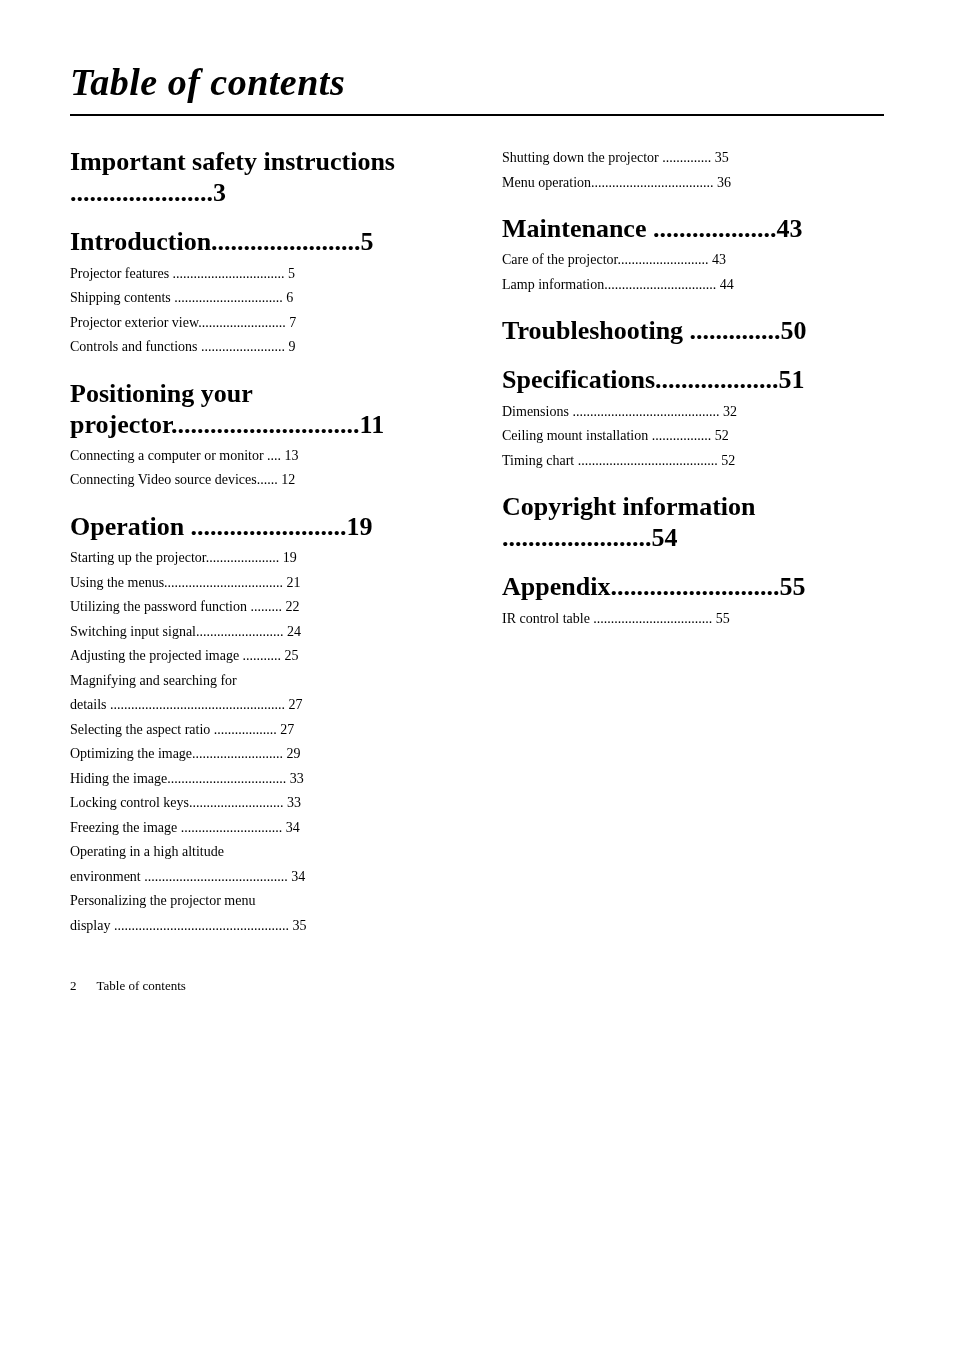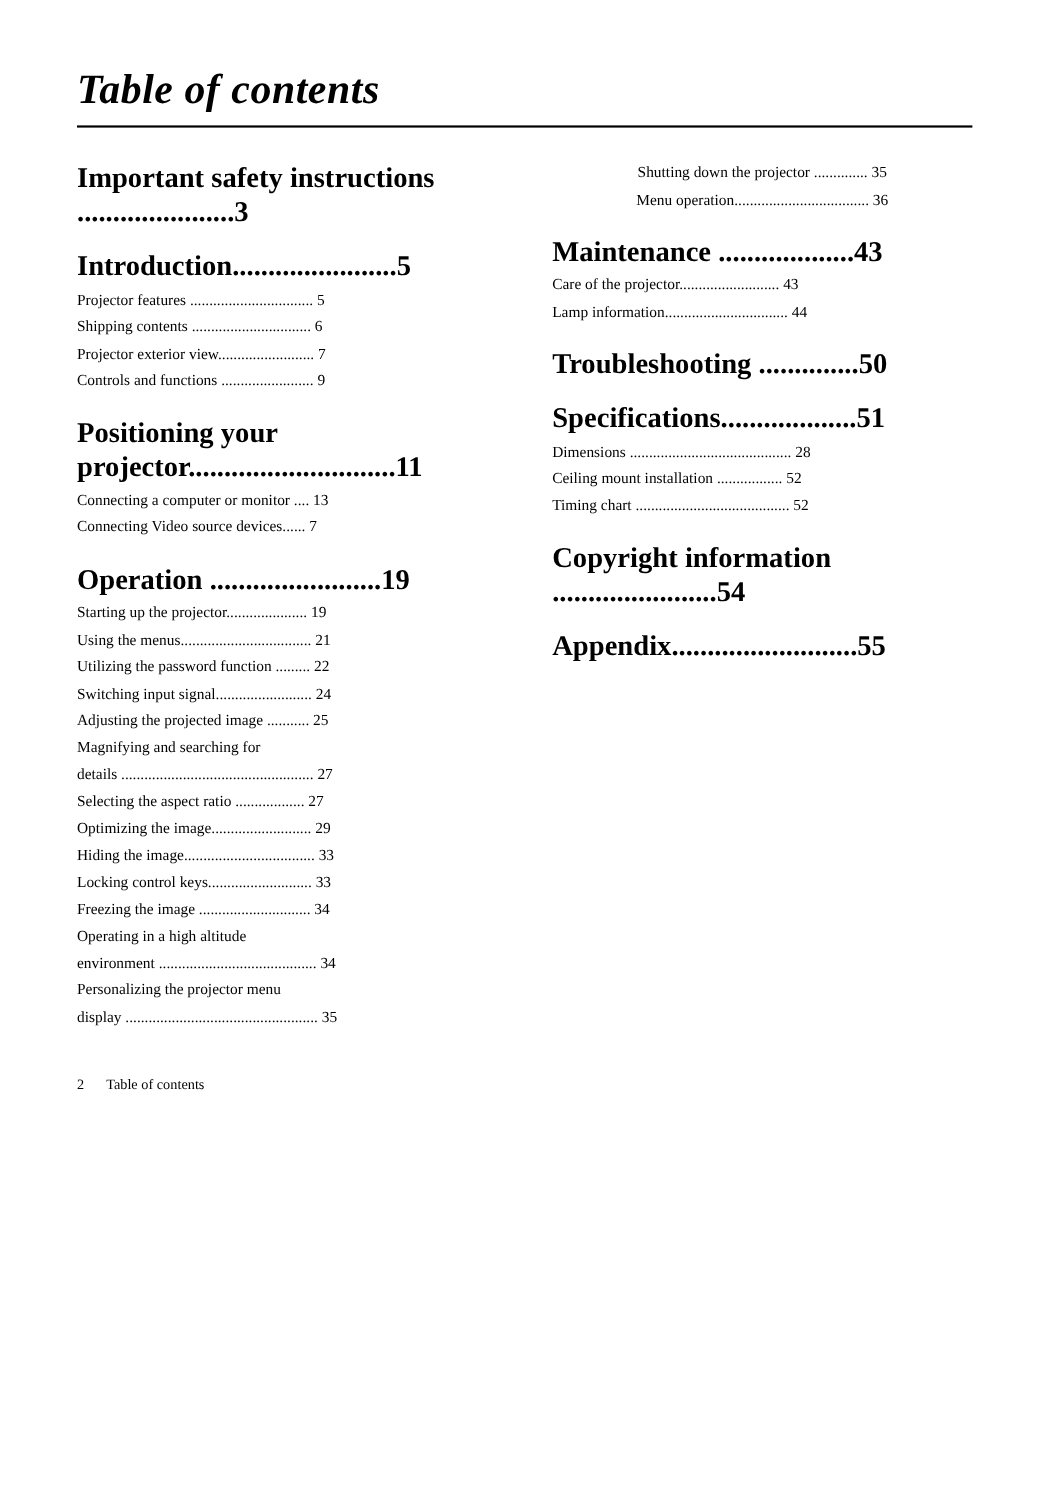--- a/index.html
+++ b/index.html
@@ -104,21 +104,21 @@
     <div class="toc-line">
         <span class="toc-line-left">Controls and functions ........................ 9</span>
       </div>
 
     <div class="section-heading">Positioning your projector.............................11</div>
 
     <div class="toc-line">
         <span class="toc-line-left">Connecting a computer or monitor .... 13</span>
       </div>
     <div class="toc-line">
-        <span class="toc-line-left">Connecting Video source devices...... 7</span>
+        <span class="toc-line-left">Connecting Video source devices...... 12</span>
       </div>
 
     <div class="section-heading">Operation ........................19</div>
     <div class="toc-line">
         <span class="toc-line-left">Starting up the projector..................... 19</span>
       </div>
     <div class="toc-line">
         <span class="toc-line-left">Using the menus.................................. 21</span>
       </div>
     <div class="toc-line">
@@ -161,53 +161,56 @@
         <span class="toc-line-left">Personalizing the projector menu</span>
       </div>
     <div class="toc-line">
         <span class="toc-line-left">display .................................................. 35</span>
       </div>
 
   </div>
 
   <div class="col-right">
 
-    <div style="margin-top: 0; text-align: center;">
+    <div style="margin-top: 0;">
       <div class="toc-line">
           <span class="toc-line-left">Shutting down the projector .............. 35</span>
         </div>
       <div class="toc-line">
           <span class="toc-line-left">Menu operation................................... 36</span>
         </div>
     </div>
 
     <div class="section-heading">Maintenance ...................43</div>
     <div class="toc-line">
         <span class="toc-line-left">Care of the projector.......................... 43</span>
       </div>
     <div class="toc-line">
         <span class="toc-line-left">Lamp information................................ 44</span>
       </div>
 
     <div class="section-heading">Troubleshooting ..............50</div>
 
     <div class="section-heading">Specifications...................51</div>
     <div class="toc-line">
-        <span class="toc-line-left">Dimensions .......................................... 28</span>
+        <span class="toc-line-left">Dimensions .......................................... 32</span>
       </div>
     <div class="toc-line">
         <span class="toc-line-left">Ceiling mount installation ................. 52</span>
       </div>
     <div class="toc-line">
         <span class="toc-line-left">Timing chart ........................................ 52</span>
       </div>
 
     <div class="section-heading">Copyright information .......................54</div>
 
     <div class="section-heading">Appendix..........................55</div>
+    <div class="toc-line">
+        <span class="toc-line-left">IR control table .................................. 55</span>
+      </div>
 
   </div>
 </div>
 
 <div class="footer">
   <span class="footer-num">2</span>
   <span>Table of contents</span>
 </div>
 
 </body></html>

